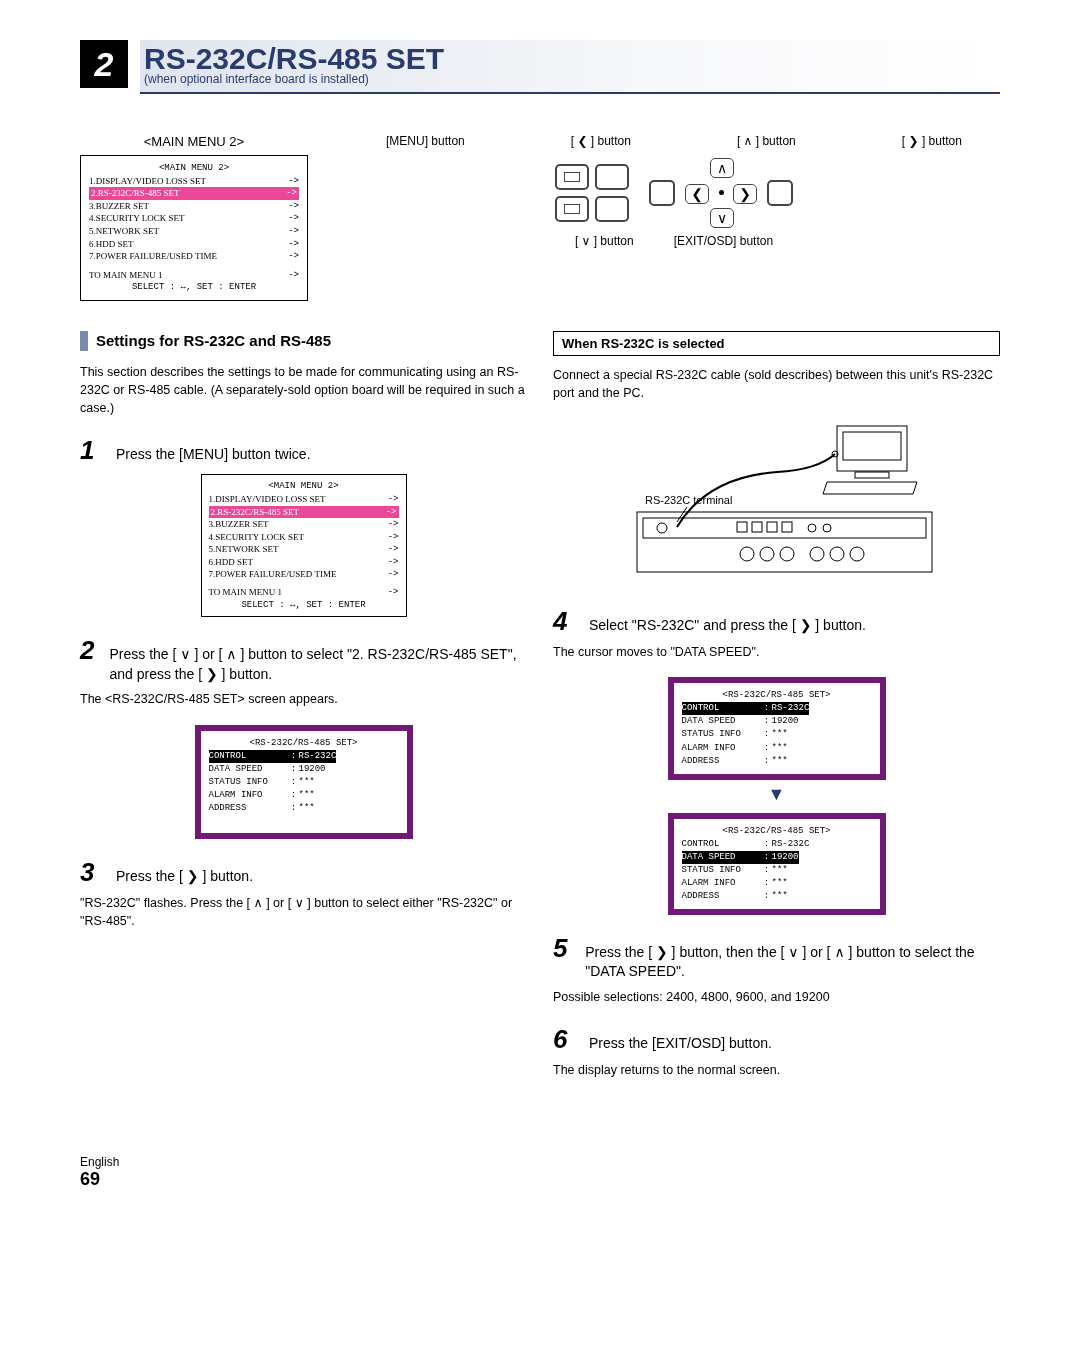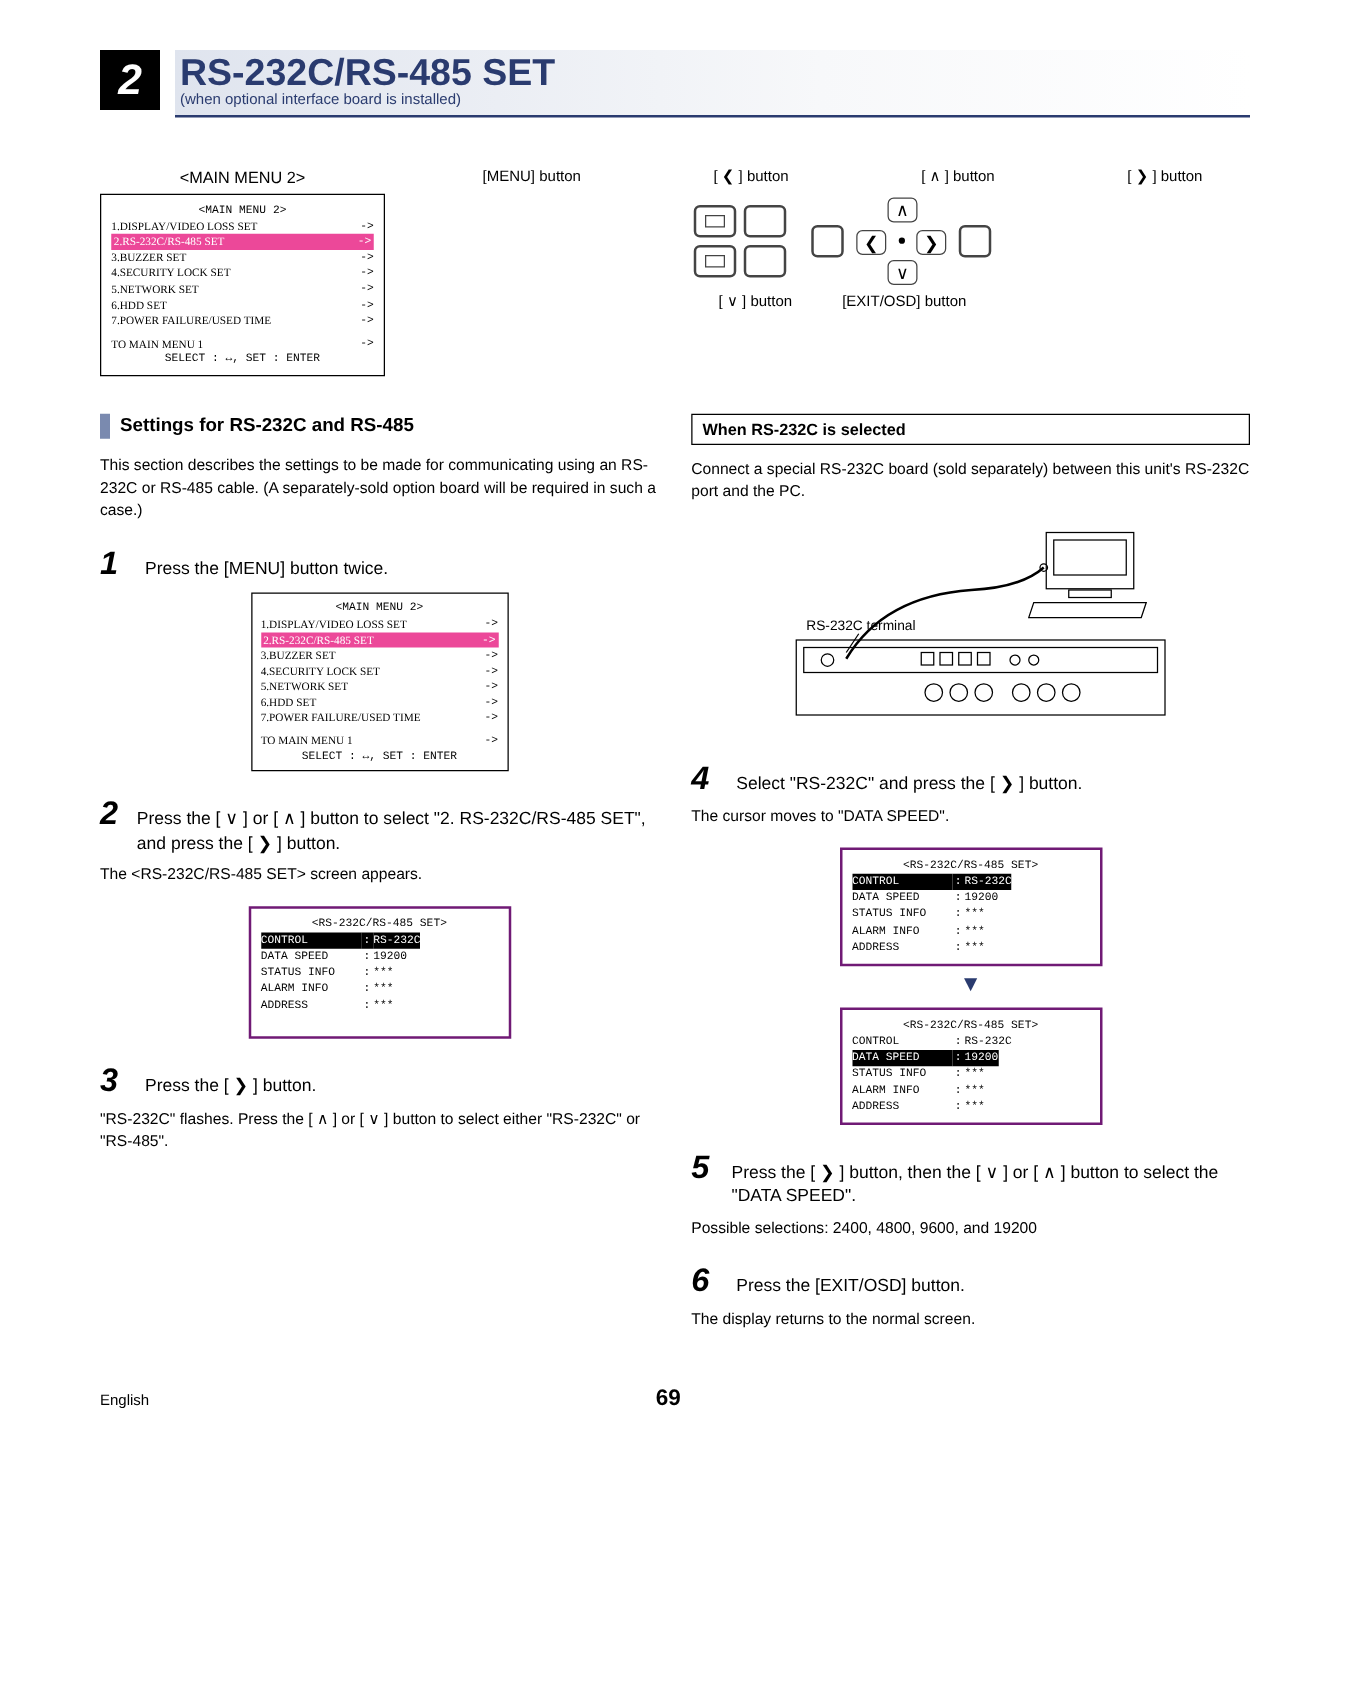--- a/index.html
+++ b/index.html
@@ -191,21 +191,21 @@
   .small-menu-box {
     border: 1px solid #000;
     font-family: "Courier New", monospace;
     font-size: 9px;
     padding: 5px 7px;
     width: 190px;
     margin: 8px auto 4px auto;
     line-height:1.4;
   }
   .rs-box {
-    border: 2px solid #701a75;
+    border: 6px solid #701a75;
     font-family: "Courier New", monospace;
     font-size: 9px;
     padding: 6px 8px;
     width: 190px;
     margin: 8px auto 4px auto;
     line-height:1.45;
     min-height: 90px;
   }
   .rs-row { display:flex; }
   .rs-row .lab { width: 80px; }
@@ -218,22 +218,23 @@
   }
   .pc-illus {
     text-align:center;
     font-size: 11px;
   }
   .pc-svg { margin: 4px auto; }
   .footer {
     display:flex;
     justify-content:space-between;
     align-items:baseline;
-    margin-top: 28px;
+    margin-top: 60px;
     font-size: 12px;
+    flex-direction: column;
   }
   .page-num { font-size: 18px; font-weight:bold; text-align:center; flex:1;}
 </style>
 </head>
 <body>
 
 <div class="page">
 
   <div class="header-bar">
     <div class="num-box">2</div>
@@ -413,21 +414,21 @@
 
       <div class="step-row">
         <div class="step-num">3</div>
         <div class="step-head">Press the [ ❯ ] button.</div>
       </div>
       <p class="body">"RS-232C" flashes. Press the [ ∧ ] or [ ∨ ] button to select either "RS-232C" or "RS-485".</p>
     </div>
 
     <div class="col">
       <div class="boxed-sub">When RS-232C is selected</div>
-      <p class="body">Connect a special RS-232C board (sold separately) between this unit's RS-232C port and the PC.</p>
+      <p class="body">Connect a special RS-232C cable (sold describes) between this unit's RS-232C port and the PC.</p>
 
       <div class="pc-illus">
         <svg class="pc-svg" width="320" height="160">
 
           <rect x="220" y="4" width="70" height="45" fill="none" stroke="#000"></rect>
           <rect x="226" y="10" width="58" height="28" fill="none" stroke="#000"></rect>
           <rect x="238" y="50" width="34" height="6" fill="none" stroke="#000"></rect>
 
           <path d="M210 60 L300 60 L296 72 L206 72 Z" fill="none" stroke="#000"></path>
 

